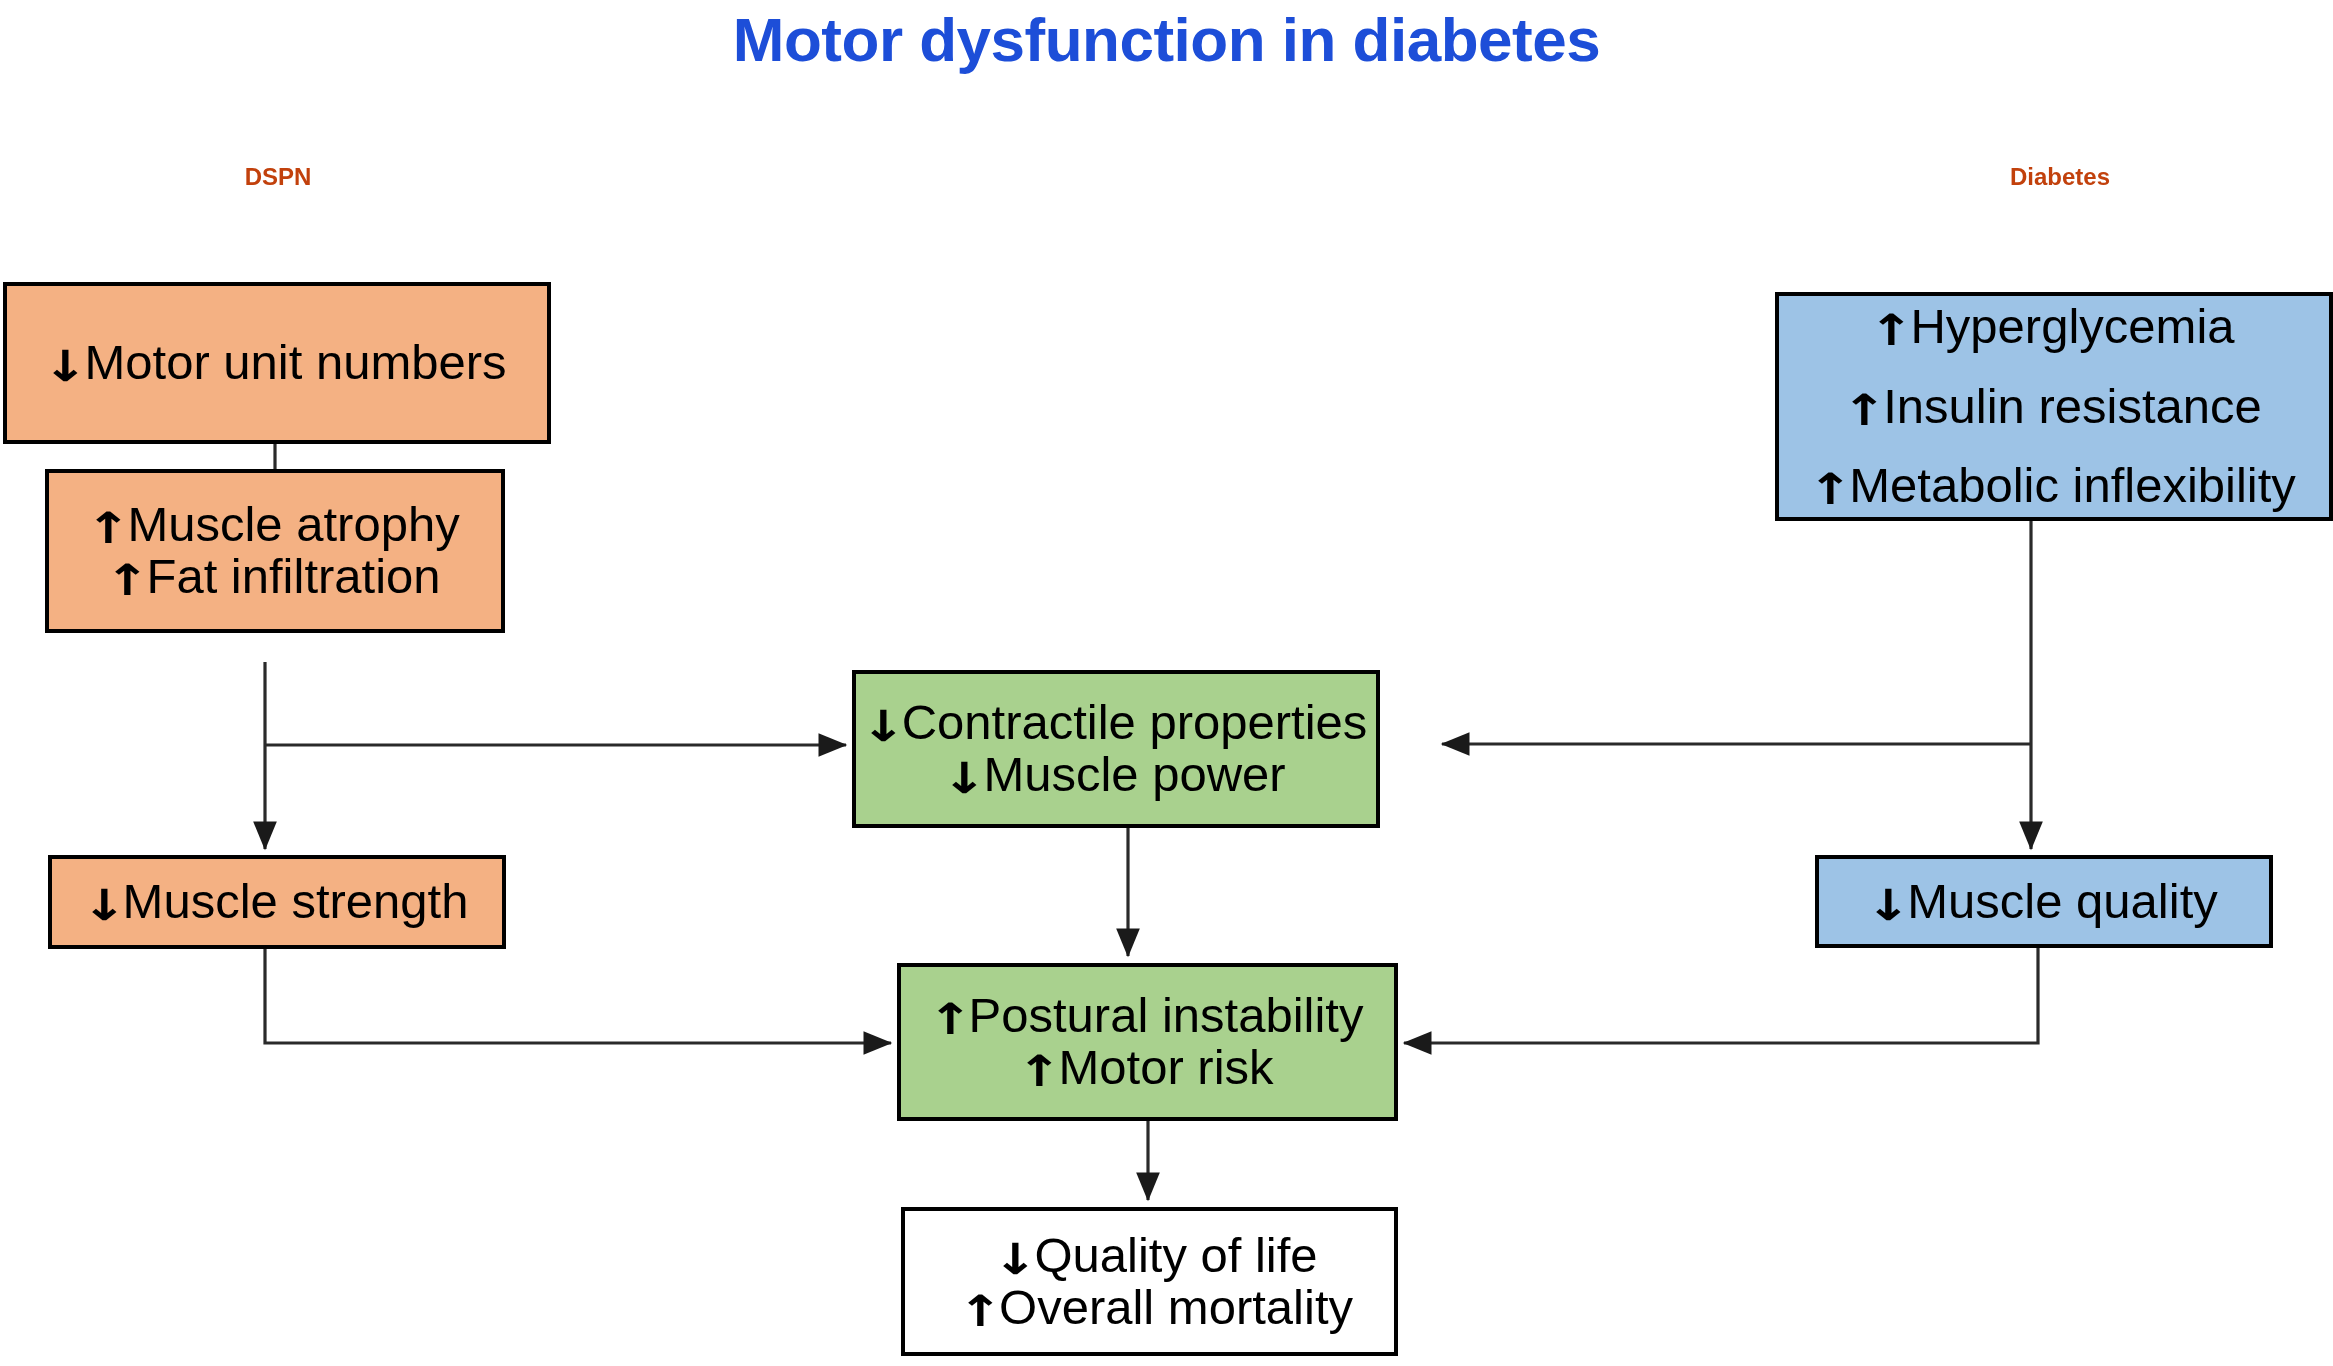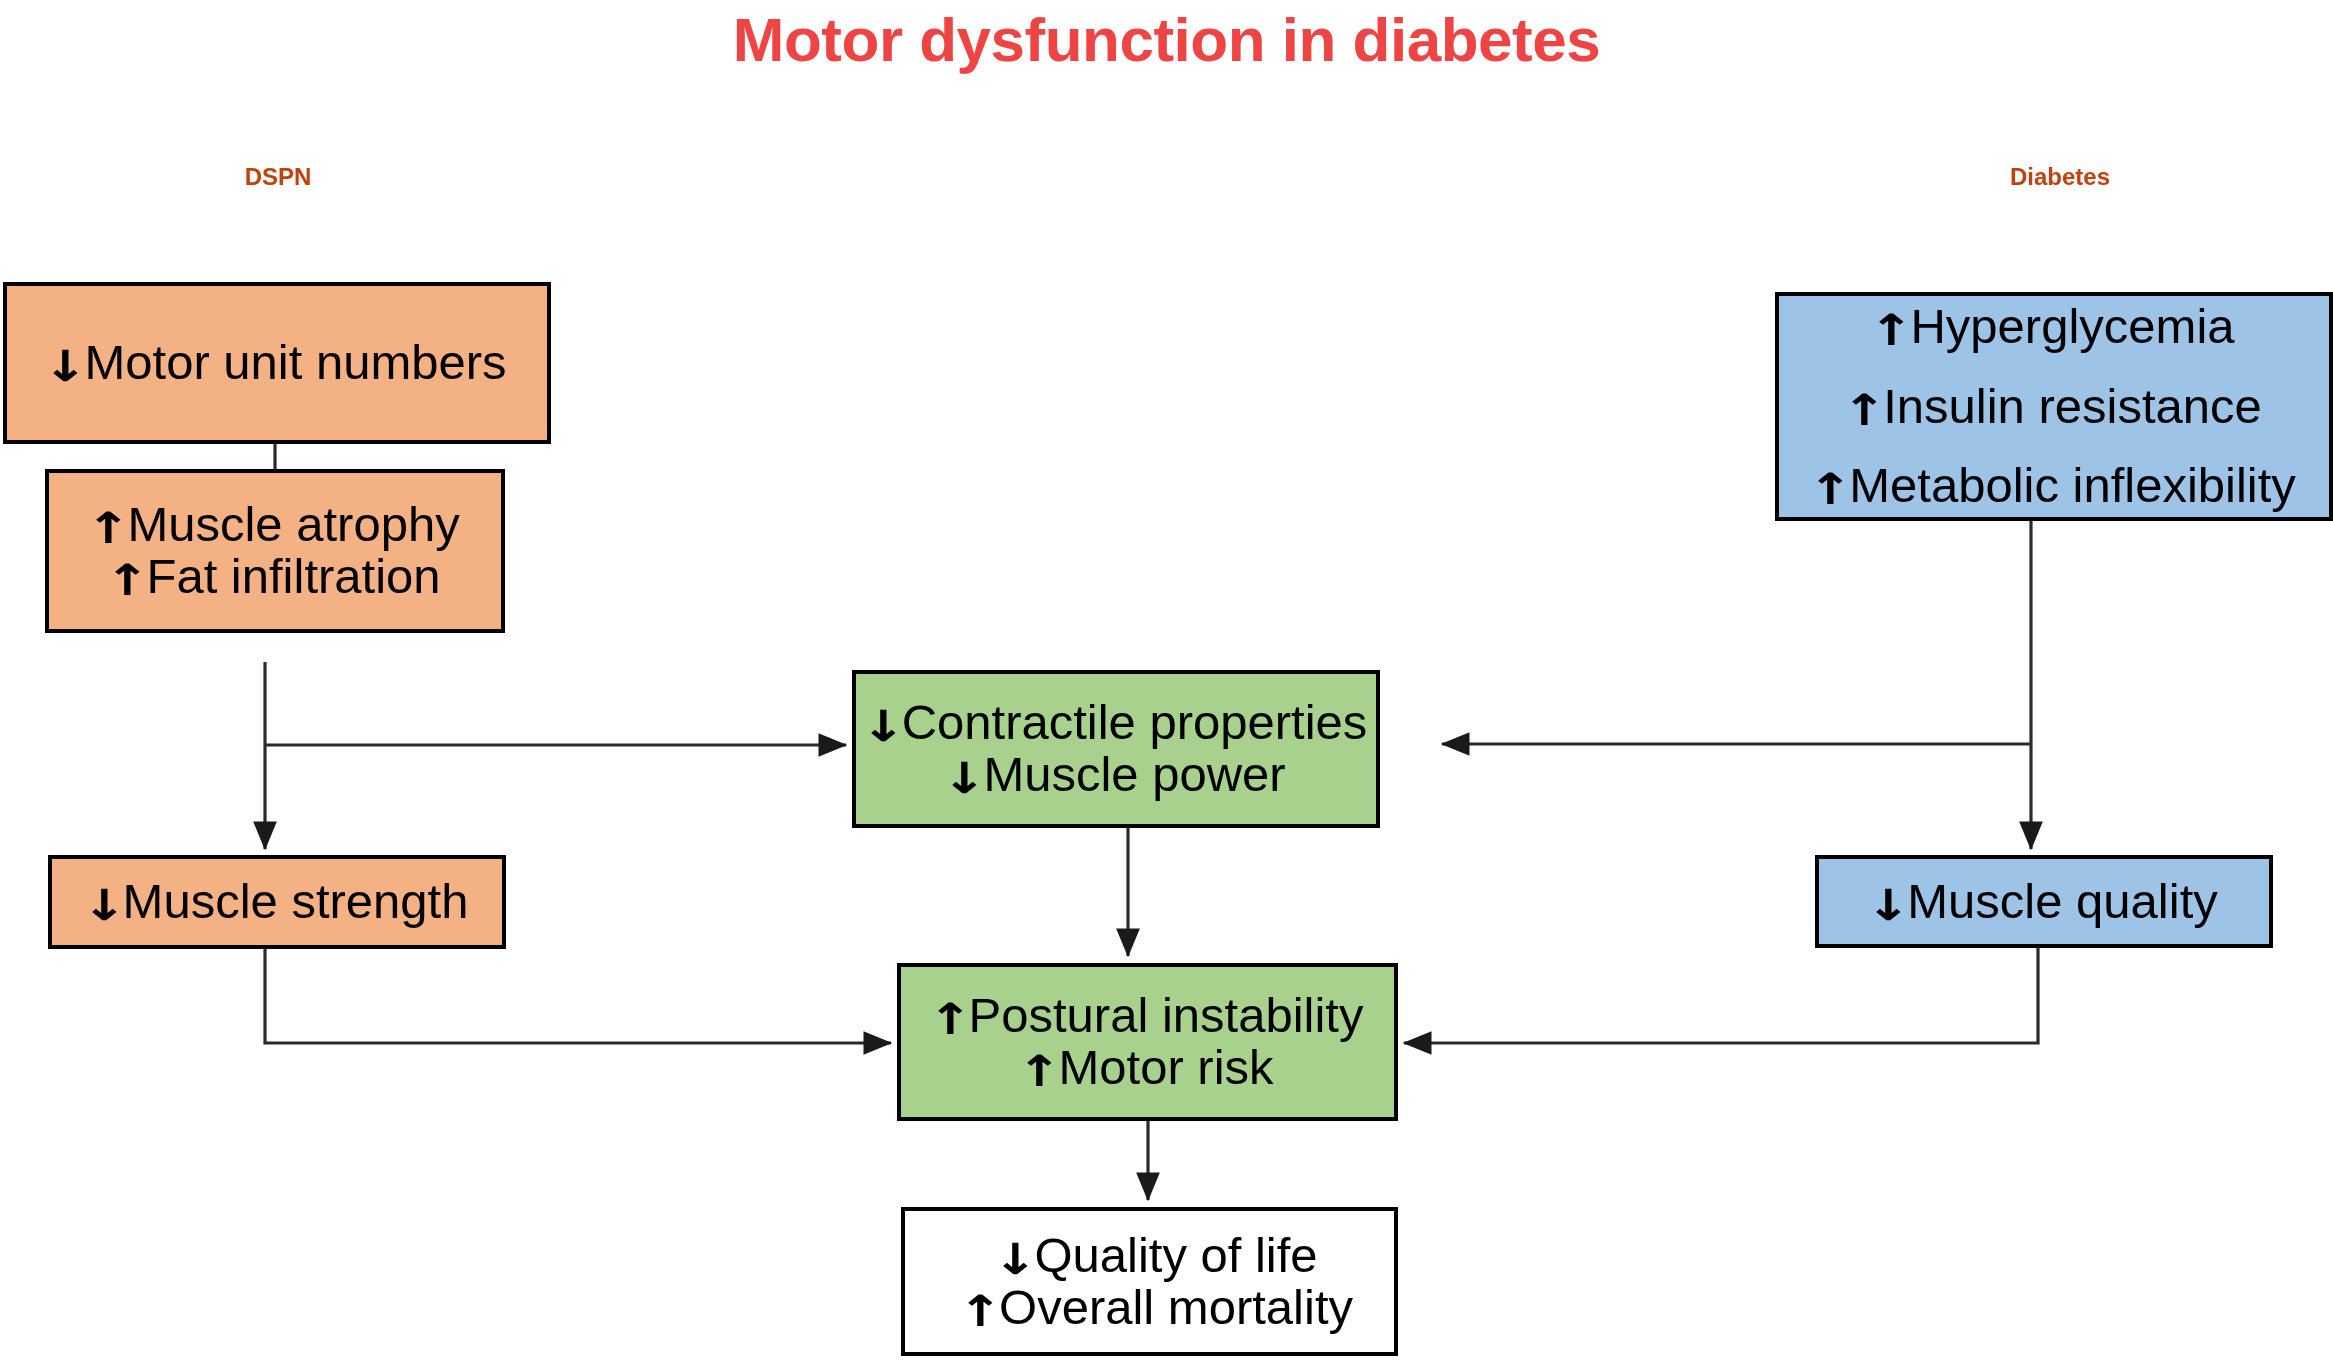--- a/index.html
+++ b/index.html
@@ -24,21 +24,21 @@
     pointer-events: none;
   }
   .title {
     position: absolute;
     left: 0;
     top: 0;
     width: 2333px;
     text-align: center;
     font-size: 62px;
     font-weight: bold;
-    color: #ef4444;
+    color: #1d4ed8;
     letter-spacing: -0.5px;
   }
   .group-label {
     position: absolute;
     font-size: 24px;
     font-weight: bold;
     color: #c2410c;
     text-align: center;
     white-space: nowrap;
   }

